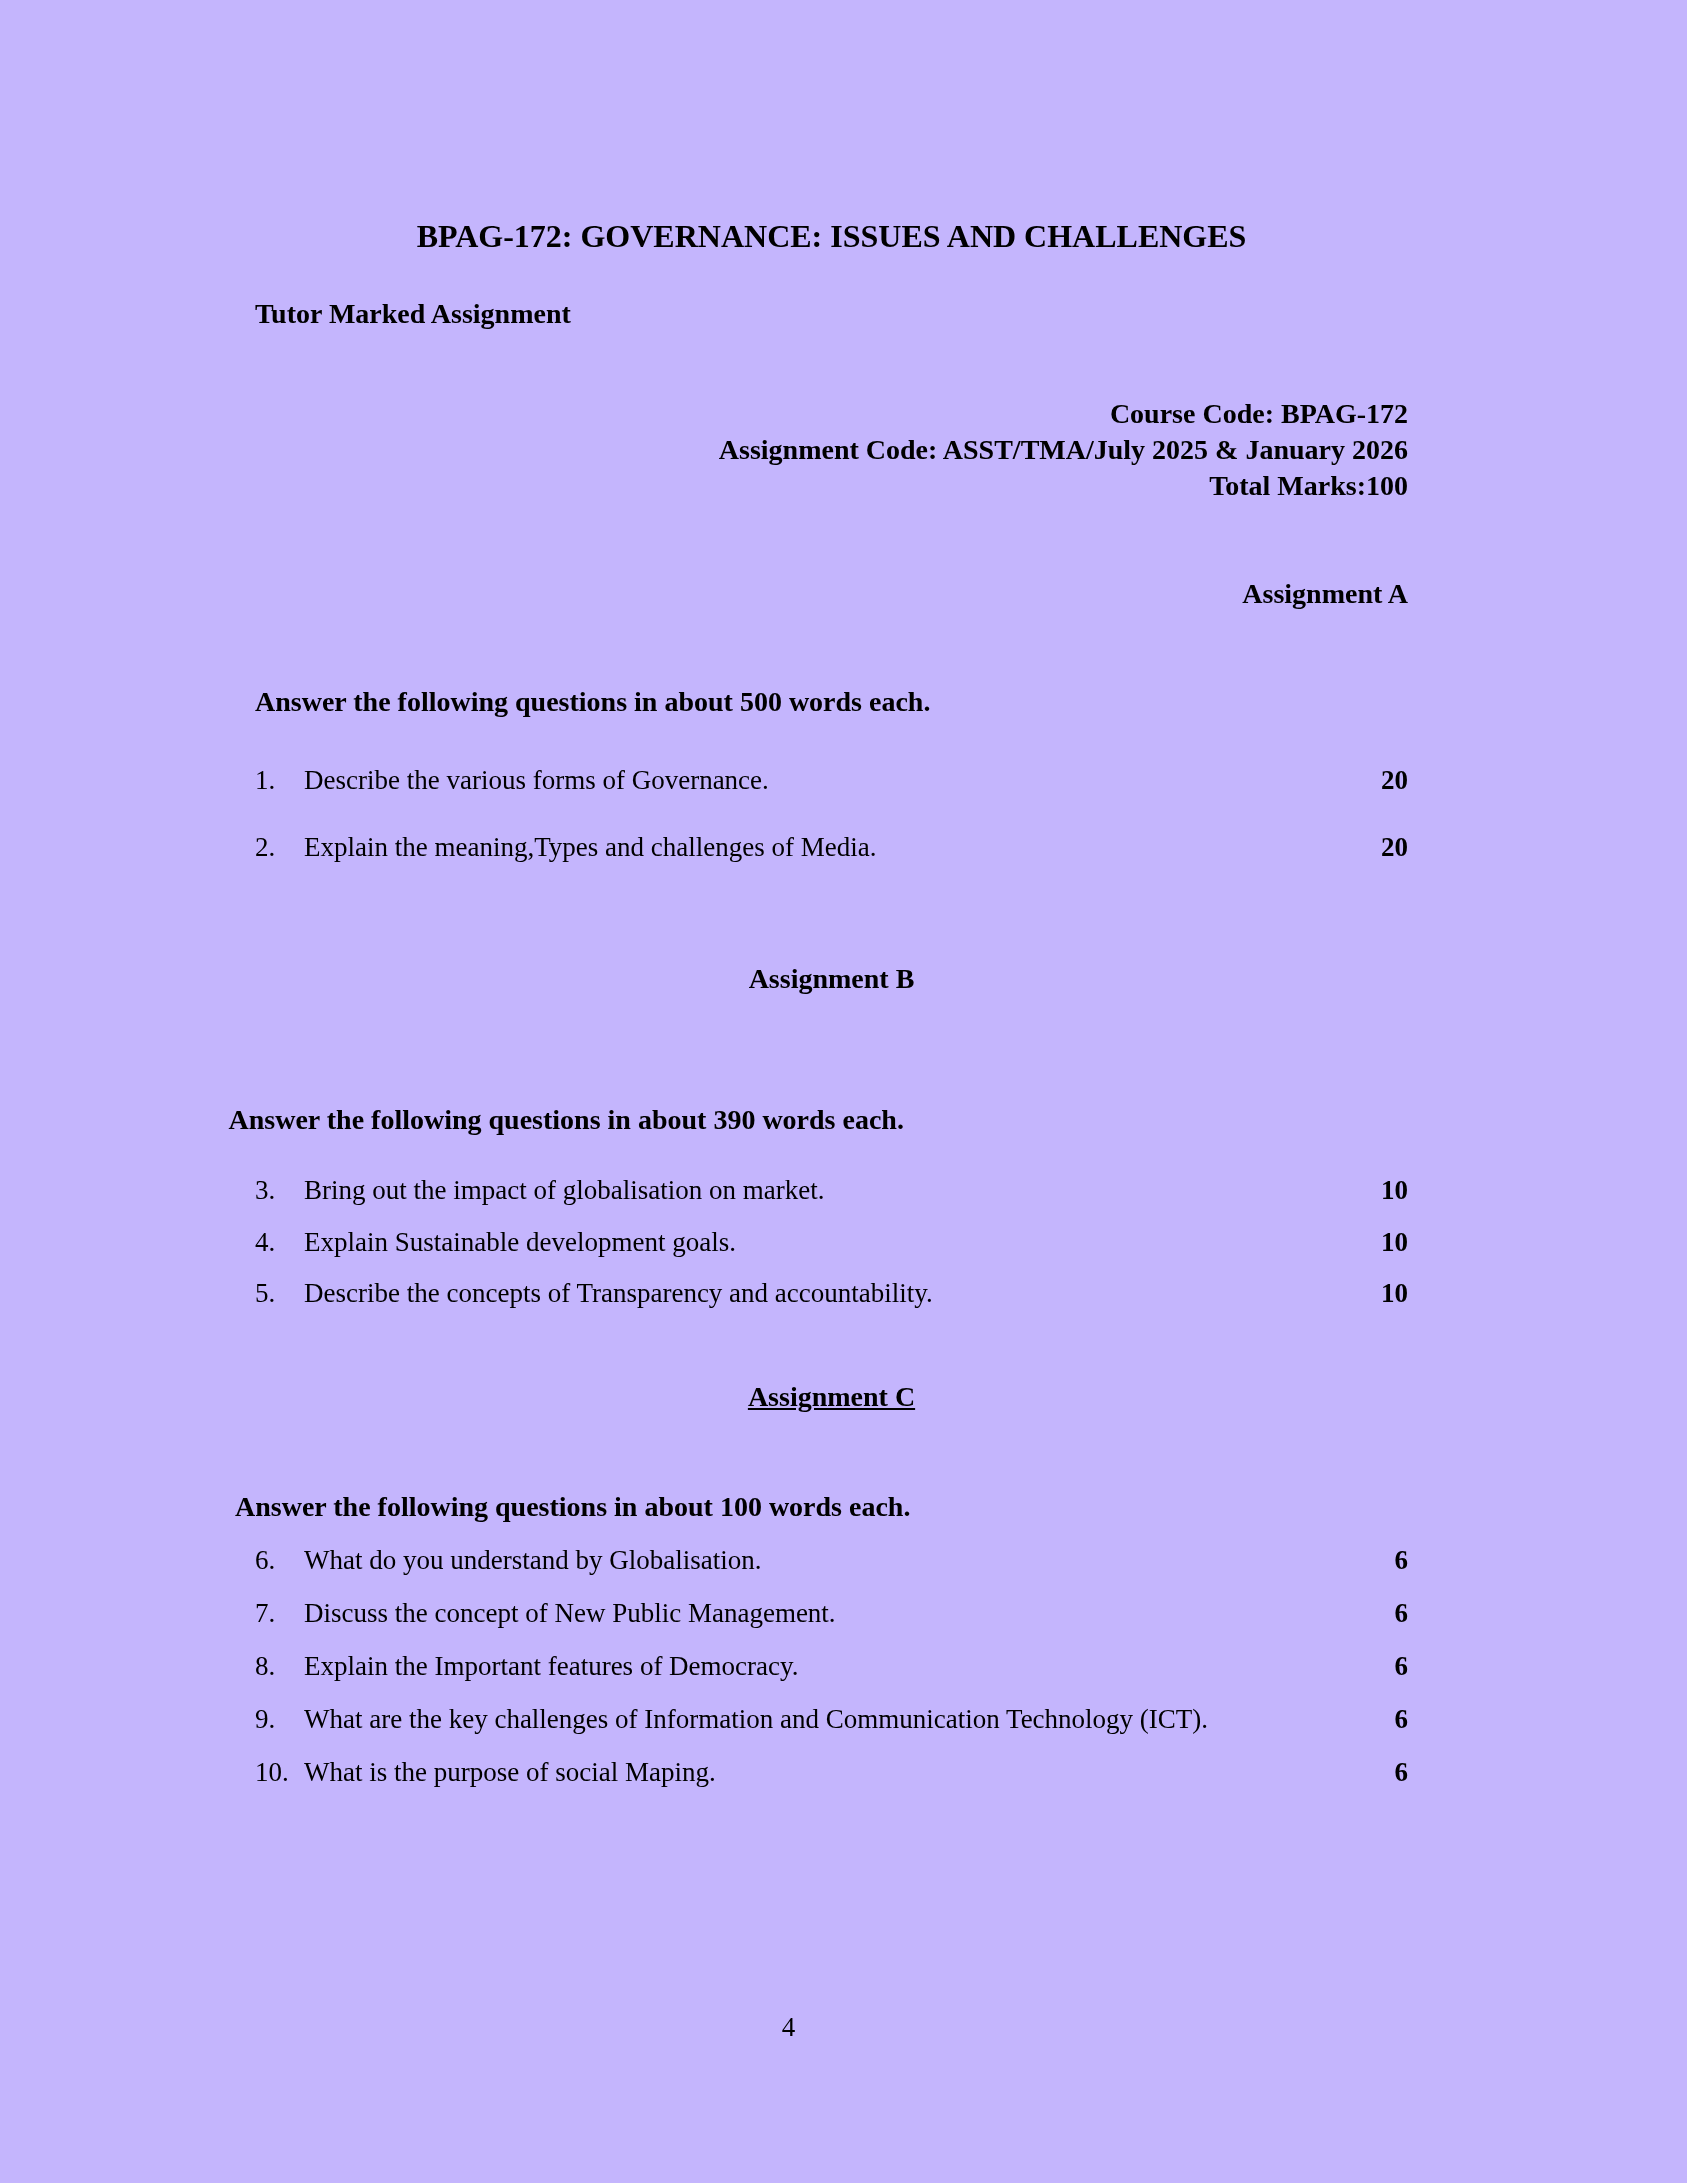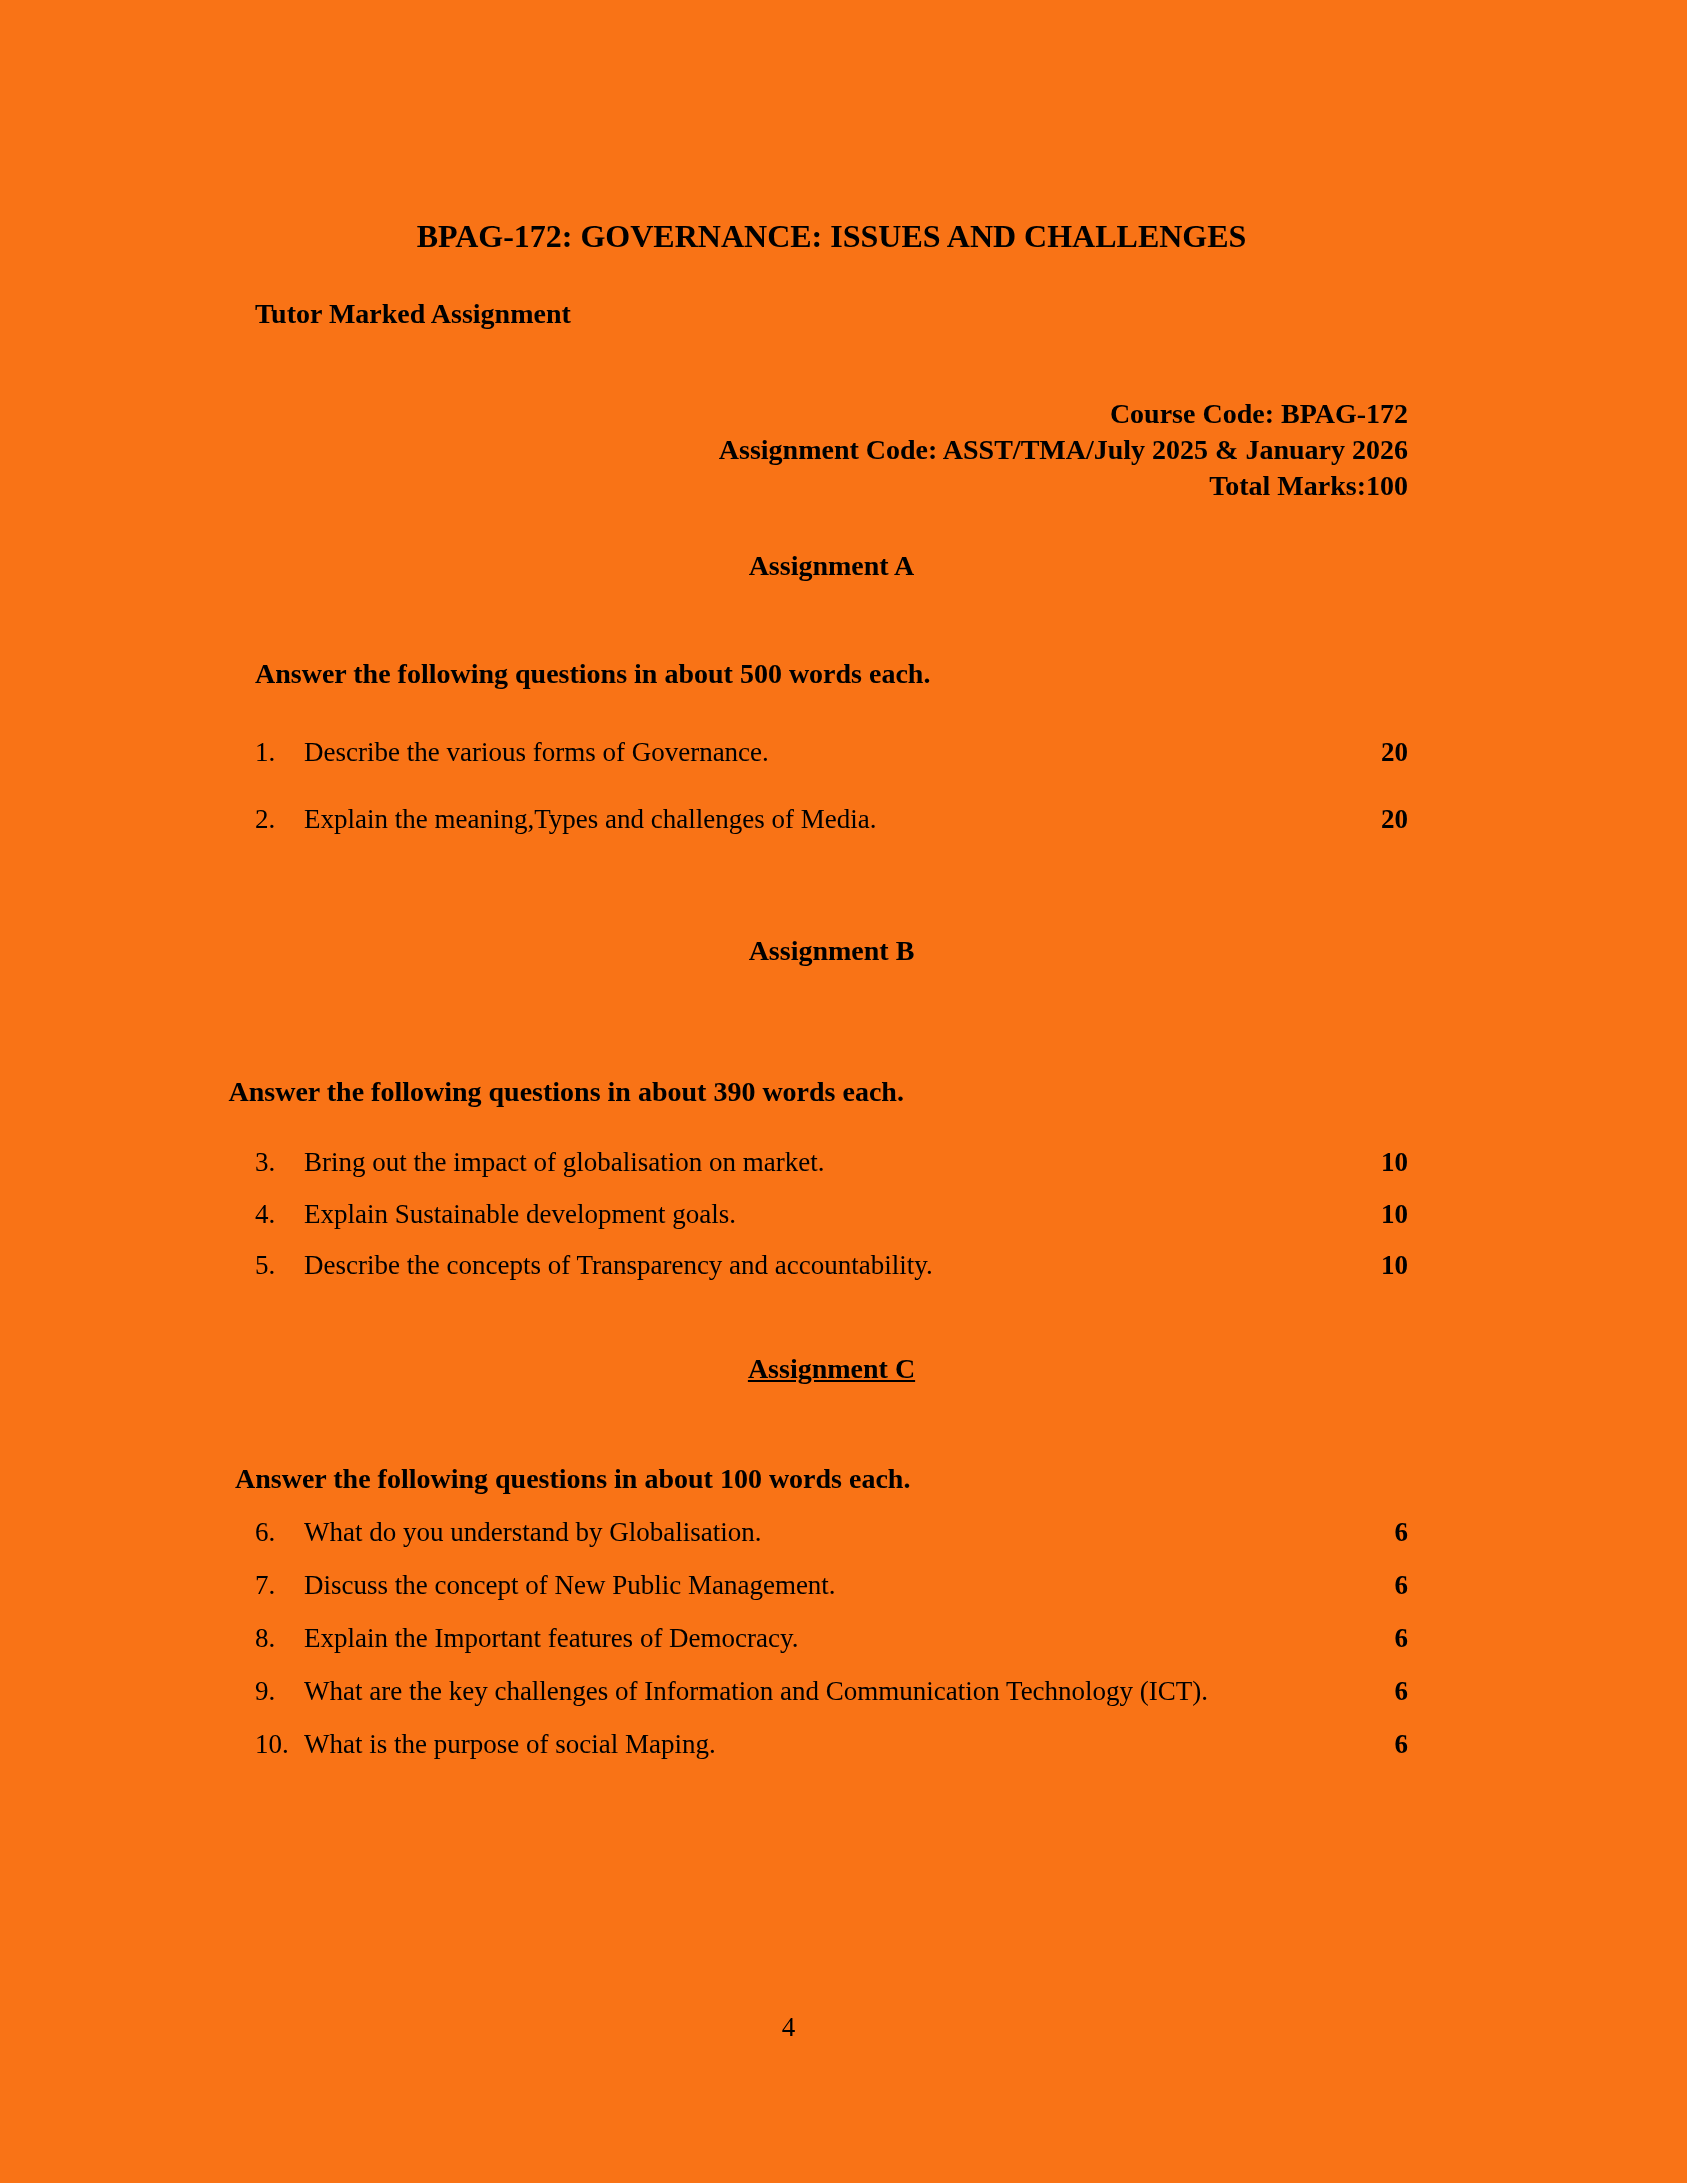--- a/index.html
+++ b/index.html
@@ -4,21 +4,21 @@
 <style>
   html, body {
     margin: 0;
     padding: 0;
     background: #ffffff;
   }
   .page {
     position: relative;
     width: 1687px;
     height: 2183px;
-    background: #f97316;
+    background: #c4b5fd;
     font-family: "Liberation Serif", "DejaVu Serif", serif;
     color: #000000;
     box-sizing: border-box;
     padding: 218px 279px 0 255px;
     overflow: hidden;
   }
   .doc-title {
     text-align: center;
     font-weight: bold;
     font-size: 32px;
@@ -36,21 +36,21 @@
     font-size: 28px;
     line-height: 36px;
     margin-top: 66px;
   }
   .section-heading {
     text-align: center;
     font-weight: bold;
     font-size: 28px;
     line-height: 32px;
   }
-  .heading-a { margin-top: 46px; }
+  .heading-a { margin-top: 74px; text-align: right; }
   .heading-b { margin-top: 99px; }
   .heading-c { margin-top: 71px; text-decoration: underline; }
   .instruction {
     font-weight: bold;
     font-size: 28px;
     line-height: 32px;
   }
   .instruction-a { margin-top: 76px; }
   .instruction-b { margin-top: 109px; margin-left: -26.5px; }
   .instruction-c { margin-top: 78px; margin-left: -20px; }

